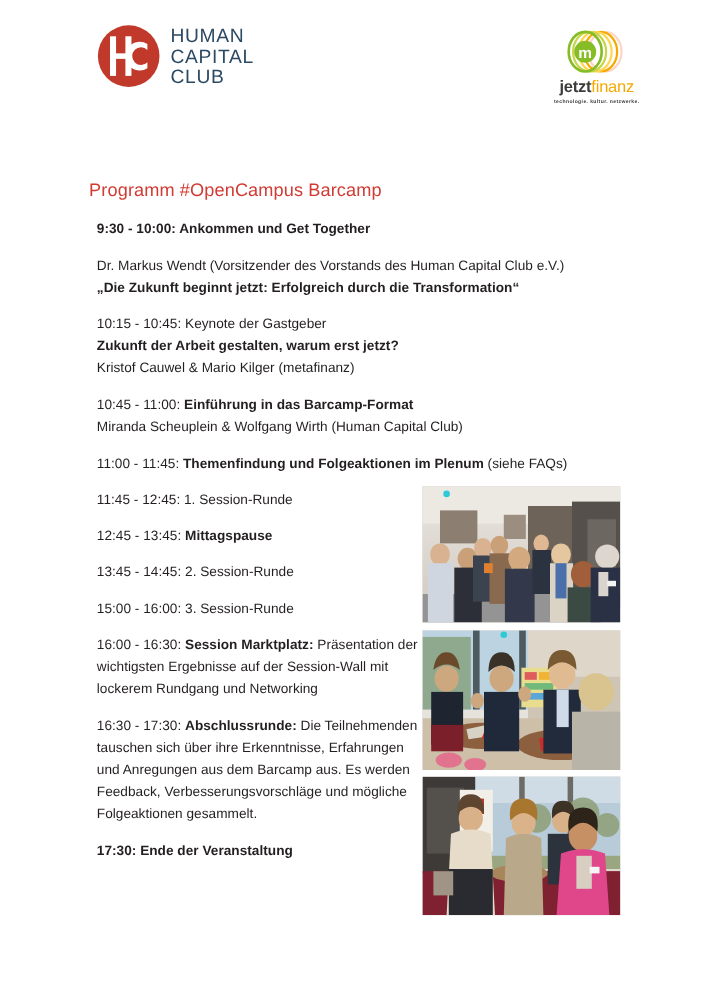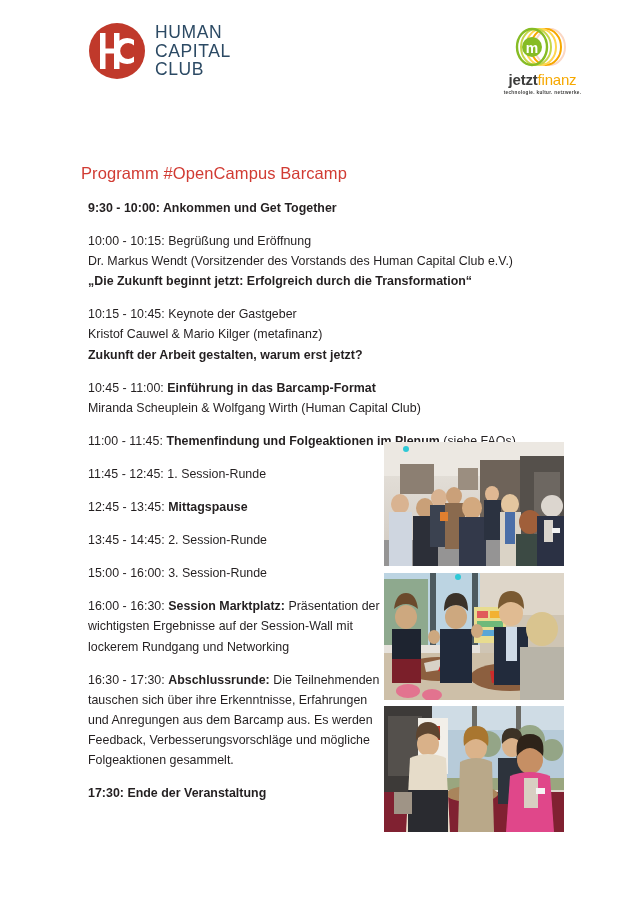--- a/index.html
+++ b/index.html
@@ -177,28 +177,27 @@
 
 </div>
 
 <div class="page-title">Programm #OpenCampus Barcamp</div>
 
 <div class="program" id="program-list">
     <p class="entry">
       <span class="ln"><span class="b">9:30 - 10:00: Ankommen und Get Together</span></span>
     </p>
     <p class="entry">
-      <span class="ln"><span class="n">10:00 - 10:15: Begrüßung und Eröffnung</span></span>
       <span class="ln"><span class="n">Dr. Markus Wendt (Vorsitzender des Vorstands des Human Capital Club e.V.)</span></span>
       <span class="ln"><span class="b">„Die Zukunft beginnt jetzt: Erfolgreich durch die Transformation“</span></span>
     </p>
     <p class="entry">
       <span class="ln"><span class="n">10:15 - 10:45: Keynote der Gastgeber</span></span>
+      <span class="ln"><span class="b">Zukunft der Arbeit gestalten, warum erst jetzt?</span></span>
       <span class="ln"><span class="n">Kristof Cauwel &amp; Mario Kilger (metafinanz)</span></span>
-      <span class="ln"><span class="b">Zukunft der Arbeit gestalten, warum erst jetzt?</span></span>
     </p>
     <p class="entry">
       <span class="ln"><span class="n">10:45 - 11:00: </span><span class="b">Einführung in das Barcamp-Format</span></span>
       <span class="ln"><span class="n">Miranda Scheuplein &amp; Wolfgang Wirth (Human Capital Club)</span></span>
     </p>
     <p class="entry">
       <span class="ln"><span class="n">11:00 - 11:45: </span><span class="b">Themenfindung und Folgeaktionen im Plenum</span><span class="n"> (siehe FAQs)</span></span>
     </p>
     <p class="entry">
       <span class="ln"><span class="n">11:45 - 12:45: 1. Session-Runde</span></span>

